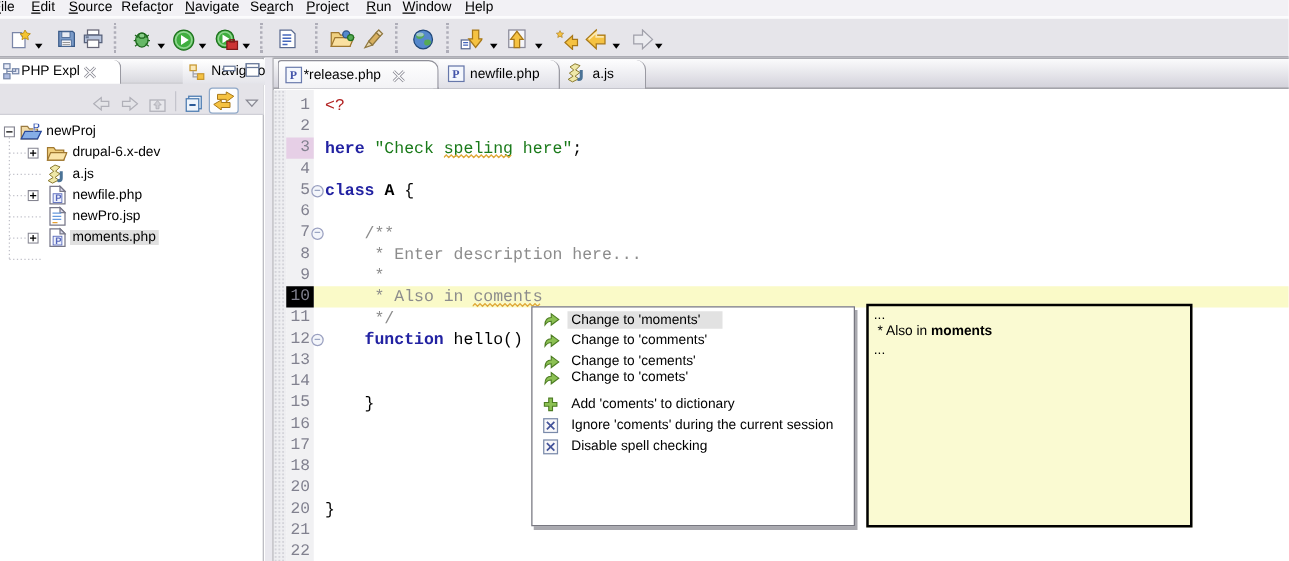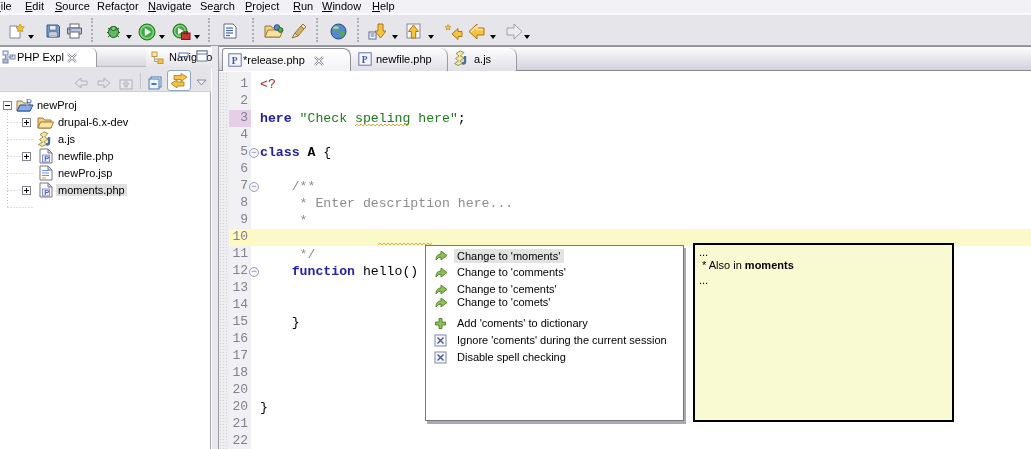--- a/index.html
+++ b/index.html
@@ -359,21 +359,21 @@
       <div id="numcol">
         <div class="lnum" style="top:4px">1</div>
         <div class="lnum" style="top:21px">2</div>
         <div class="lnum" style="top:38px;background:#e6cfe6">3</div>
         <div class="lnum" style="top:55px">4</div>
         <div class="lnum" style="top:72px">5</div>
         <div class="lnum" style="top:89px">6</div>
         <div class="lnum" style="top:106px">7</div>
         <div class="lnum" style="top:123px">8</div>
         <div class="lnum" style="top:140px">9</div>
-        <div class="lnum" style="top:157px;background:#fef9c3">10</div>
+        <div class="lnum" style="top:157px;background:#000000">10</div>
         <div class="lnum" style="top:174px">11</div>
         <div class="lnum" style="top:191px">12</div>
         <div class="lnum" style="top:208px">13</div>
         <div class="lnum" style="top:225px">14</div>
         <div class="lnum" style="top:242px">15</div>
         <div class="lnum" style="top:259px">16</div>
         <div class="lnum" style="top:276px">17</div>
         <div class="lnum" style="top:293px">18</div>
         <div class="lnum" style="top:310px">20</div>
         <div class="lnum" style="top:327px">20</div>
@@ -382,39 +382,40 @@
       </div>
       <div class="fold" style="top:76px">−</div>
       <div class="fold" style="top:110px">−</div>
       <div class="fold" style="top:195px">−</div>
       <div class="cline" style="top:4px"><span class="red">&lt;?</span></div>
       <div class="cline" style="top:38px"><span class="kw">here</span> <span class="str">"Check speling here"</span>;</div>
       <div class="cline" style="top:72px"><span class="kw">class</span> <b>A</b> {</div>
       <div class="cline" style="top:106px"><span class="cmt">    /**</span></div>
       <div class="cline" style="top:123px"><span class="cmt">     * Enter description here...</span></div>
       <div class="cline" style="top:140px"><span class="cmt">     *</span></div>
+      <div class="cline" style="top:157px"><span class="cmt">     * Also in coments</span></div>
       <div class="cline" style="top:174px"><span class="cmt">     */</span></div>
       <div class="cline" style="top:191px">    <span class="kw">function</span> hello()</div>
       <div class="cline" style="top:242px">    }</div>
       <div class="cline" style="top:327px">}</div>
       <svg style="position:absolute;left:136px;top:51px" width="56" height="4" viewBox="0 0 56 4">
         <path d="M0 3 l2 -2 l2 2 l2 -2 l2 2 l2 -2 l2 2 l2 -2 l2 2 l2 -2 l2 2 l2 -2 l2 2 l2 -2 l2 2 l2 -2 l2 2 l2 -2 l2 2 l2 -2 l2 2 l2 -2 l2 2 l2 -2 l2 2 l2 -2 l2 2 l2 -2" fill="none" stroke="#dfa838" stroke-width="1"></path>
       </svg>
       <svg style="position:absolute;left:159px;top:170px" width="56" height="4" viewBox="0 0 56 4">
         <path d="M0 3 l2 -2 l2 2 l2 -2 l2 2 l2 -2 l2 2 l2 -2 l2 2 l2 -2 l2 2 l2 -2 l2 2 l2 -2 l2 2 l2 -2 l2 2 l2 -2 l2 2 l2 -2 l2 2 l2 -2 l2 2 l2 -2 l2 2 l2 -2 l2 2 l2 -2" fill="none" stroke="#dfa838" stroke-width="1"></path>
       </svg>
     </div>
   </div>
 
   <div id="popup">
     <div class="prow" style="top:1px">
       <svg class="pico" width="14" height="13" viewBox="0 0 14 13">
         <path d="M2 11 Q2 5 7 5 L7 2 L13 6.5 L7 11 L7 8 Q4 8 2 11 Z" fill="#8cc153" stroke="#4d7d23" stroke-width="0.9"></path>
       </svg>
-      <span class="txt" style="background:#e2e2e2;padding:1px 4px 1px 3px;margin-left:-3px">Change to 'moments'</span>
+      <span class="txt" style="background:#e2e2e2;padding:1px 18px 1px 3px;margin-left:-3px">Change to 'moments'</span>
     </div>
     <div class="prow" style="top:18px">
       <svg class="pico" width="14" height="13" viewBox="0 0 14 13">
         <path d="M2 11 Q2 5 7 5 L7 2 L13 6.5 L7 11 L7 8 Q4 8 2 11 Z" fill="#8cc153" stroke="#4d7d23" stroke-width="0.9"></path>
       </svg>
       <span class="txt">Change to 'comments'</span>
     </div>
     <div class="prow" style="top:35px">
       <svg class="pico" width="14" height="13" viewBox="0 0 14 13">
         <path d="M2 11 Q2 5 7 5 L7 2 L13 6.5 L7 11 L7 8 Q4 8 2 11 Z" fill="#8cc153" stroke="#4d7d23" stroke-width="0.9"></path>

